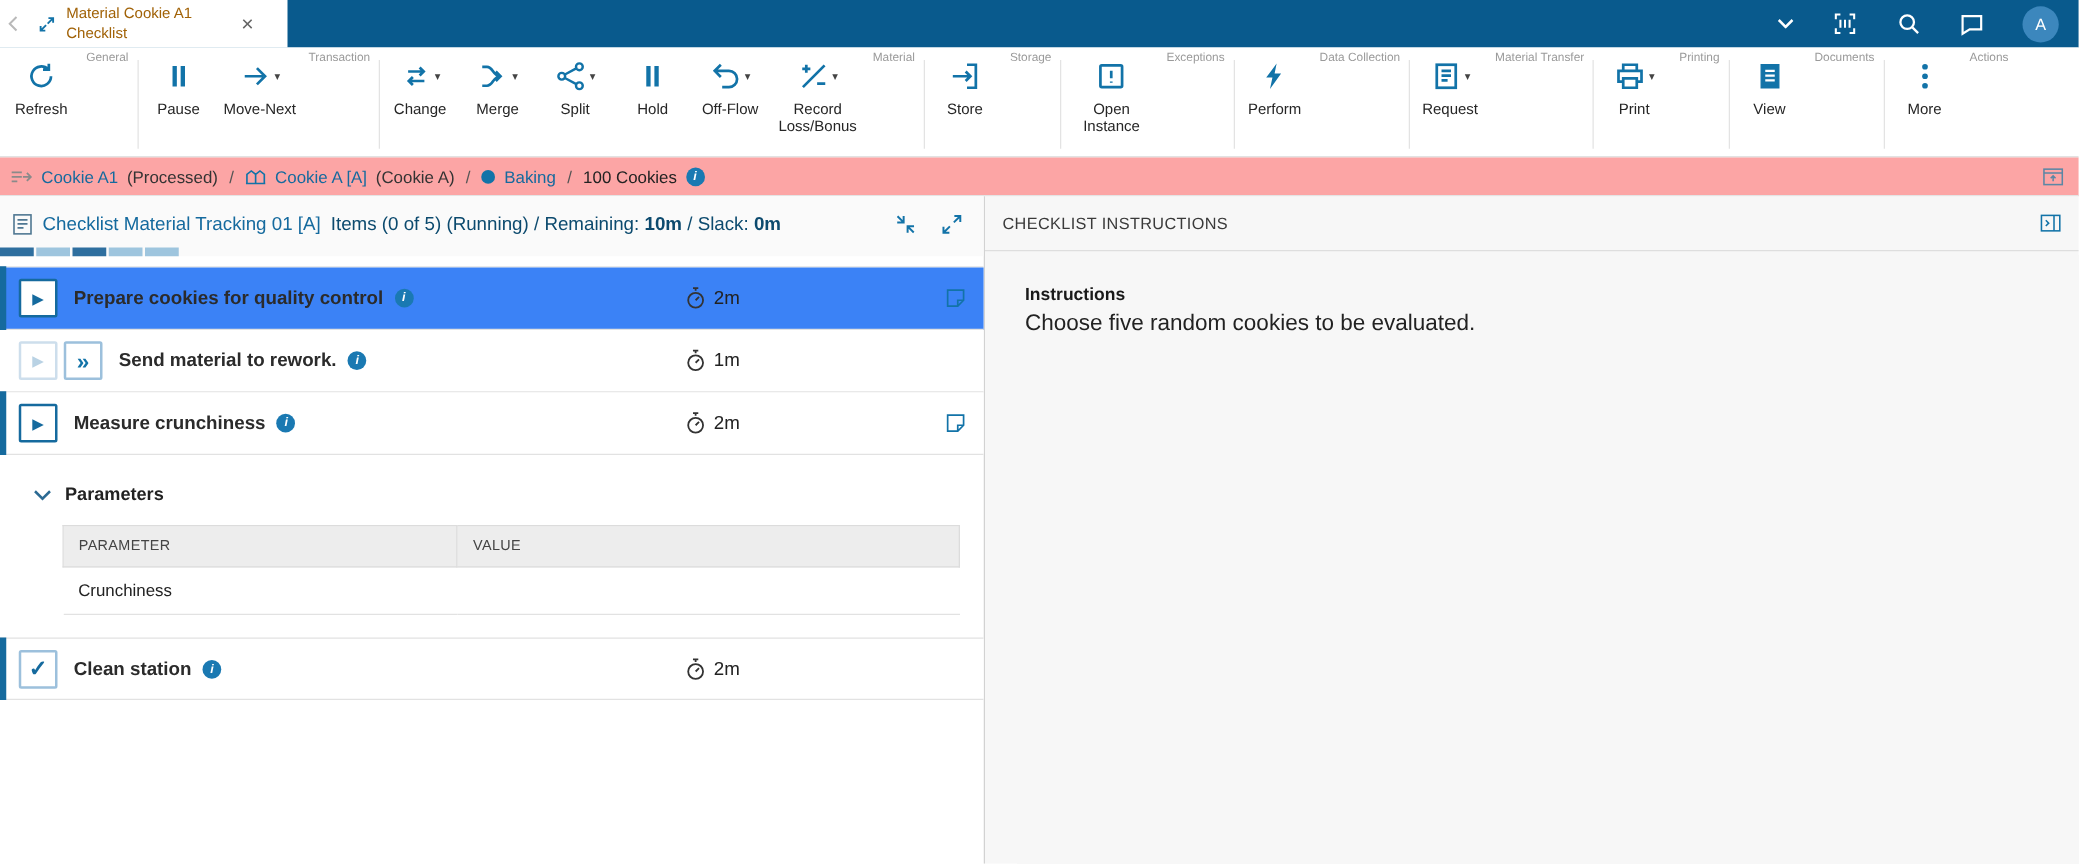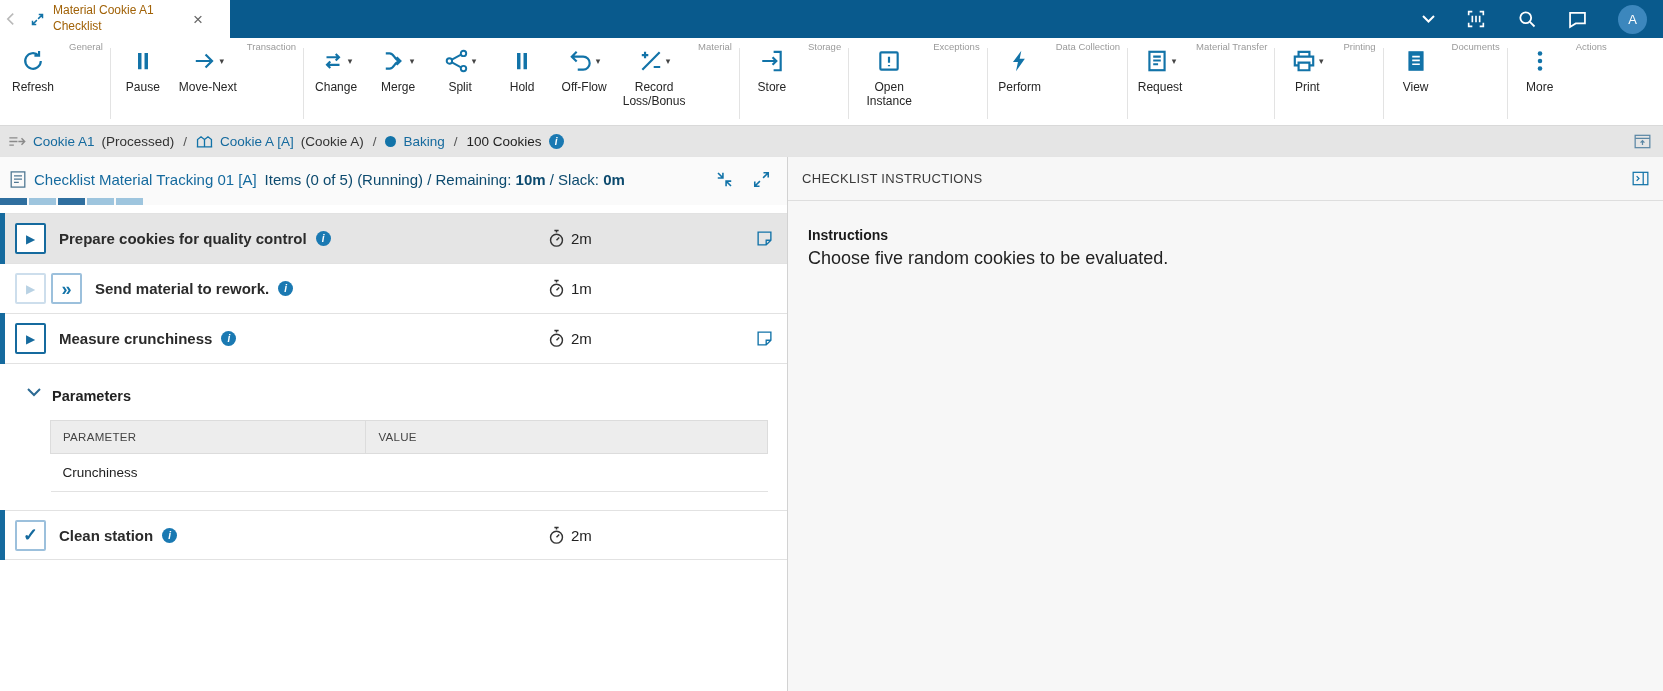--- a/index.html
+++ b/index.html
@@ -27,21 +27,21 @@
 .rgroup+.rgroup::before{content:"";position:absolute;left:0;top:10px;bottom:6px;width:1px;background:#e3e3e3}
 .rbtns{display:flex;flex:1;justify-content:center}
 .rbtn{min-width:62px;max-width:78px;padding:8px 5px 0;display:flex;flex-direction:column;align-items:center;cursor:pointer}
 .rbtn-ic{height:30px;display:flex;align-items:center;color:#1273a8}
 .ic-caret{color:#444;font-size:9px;margin-left:2px;align-self:center}
 .ic-caret::after{content:"\25BE"}
 .rbtn-label{font-size:12px;color:#262626;text-align:center;line-height:1.2;margin-top:4px;max-width:70px}
 .rgroup-label{font-size:9.5px;color:#9a9a9a;text-align:left;padding:3px 5px 4px;white-space:nowrap}
 
 
-.crumbbar{height:31px;background:#e5e5e5;border-bottom:1px solid #e4e4e4;display:flex;align-items:center;padding:0 12px 0 8px;gap:7px;font-size:13.5px}
+.crumbbar{height:31px;background:#fca5a5;border-bottom:1px solid #e4e4e4;display:flex;align-items:center;padding:0 12px 0 8px;gap:7px;font-size:13.5px}
 .crumb-link{color:#156a9e;cursor:pointer}
 .crumb-note{color:#333}
 .crumb-sep{color:#555;padding:0 2px}
 .status-dot{width:11px;height:11px;border-radius:50%;background:#1273a8}
 .crumb-count{color:#222}
 .info-badge{width:15px;height:15px;border-radius:50%;background:#1a79b2;color:#fff;font-size:10px;font-weight:700;font-style:italic;display:inline-flex;align-items:center;justify-content:center;cursor:pointer;flex:0 0 auto}
 .info-badge::after{content:"i"}
 .crumb-fill{flex:1}
 
 
@@ -59,52 +59,52 @@
 .cl-actions{margin-left:auto;display:flex;gap:18px;color:#1273a8}
 .cl-actions span{cursor:pointer}
 .progress{display:flex;gap:2px;height:7px;margin-bottom:8px}
 .progress span{width:27px;background:#d7e6f1}
 .seg-dark{background:#2f6f9f!important}
 .seg-light{background:#9ec5de!important}
 
 
 .items{border-top:1px solid #e2e2e2}
 .item{display:flex;align-items:center;height:50px;border-bottom:1px solid #e2e2e2;position:relative;background:#fff}
-.item.selected{background:#e5e5e5}
+.item.selected{background:#3b82f6}
 .accent{position:absolute;left:0;top:-1px;bottom:-1px;width:5px;background:transparent}
 .item.accented .accent{background:#156a9e}
 .btn-sq{width:31px;height:31px;border:2px solid #9cc0dc;background:#fff;border-radius:2px;display:flex;align-items:center;justify-content:center;color:#1273a8;cursor:pointer;margin-left:15px}
 .btn-sq + .btn-sq{margin-left:5px}
 .btn-sq.strong{border-color:#156a9e;color:#156a9e}
 .btn-sq.disabled{border-color:#cddeec;color:#b9d2e4;cursor:default}
 .ic-play{font-size:12px;line-height:1}
 .ic-play::after{content:"\25B6"}
 .ic-skip{font-size:18px;font-weight:700;line-height:0}
 .ic-skip::after{content:"\00BB"}
 .ic-check{font-size:18px;font-weight:700;color:#156a9e;line-height:1}
 .ic-check::after{content:"\2713"}
 .item-label{font-weight:700;font-size:15px;color:#2b2b2b;margin-left:13px}
 .item .info-badge{margin-left:9px}
 .duration{position:absolute;left:548px;display:flex;align-items:center;gap:6px;font-size:15px;color:#222}
 .duration svg{color:#333}
 .note-btn{position:absolute;right:14px;color:#1273a8;cursor:pointer}
 
 
-.params-head{display:flex;align-items:flex-start;gap:11px;font-weight:700;font-size:14.5px;color:#222;padding:24px 0 10px 27px;cursor:pointer}
+.params-head{display:flex;align-items:center;gap:11px;font-weight:700;font-size:14.5px;color:#222;padding:24px 0 10px 27px;cursor:pointer}
 .params-head svg{color:#2c6a93}
 .params-table{border-collapse:collapse;margin:6px 19px 18px 50px;width:calc(100% - 69px);font-size:13.5px}
 .params-table th{background:#ededed;border:1px solid #dcdcdc;text-align:left;font-weight:400;color:#444;font-size:11.5px;padding:10px 12px;letter-spacing:.3px}
 .params-table th:first-child{width:44%}
 .params-table td{padding:11px 12px;border-bottom:1px solid #e2e2e2;color:#222}
 .standalone{border-top:1px solid #e2e2e2}
 
 
 .rp-header{height:44px;display:flex;align-items:center;padding:0 14px;border-bottom:1px solid #dedede;font-size:13px;color:#3a3a3a;letter-spacing:.3px}
 .rp-toggle{margin-left:auto;color:#1273a8;cursor:pointer}
-.rp-body{padding:26px 20px}
+.rp-body{padding:26px 32px}
 .rp-title{font-weight:700;font-size:14px;margin-bottom:5px;color:#1a1a1a}
 .rp-text{font-size:18px;color:#222}
 </style>
 </head>
 <body>
 
 <header class="topbar">
   <div class="tab-back">
     <svg width="9" height="14" viewBox="0 0 10 14" fill="none" stroke="currentColor" stroke-width="1.8">
         <path d="M8 1 2 7l6 6"></path>

